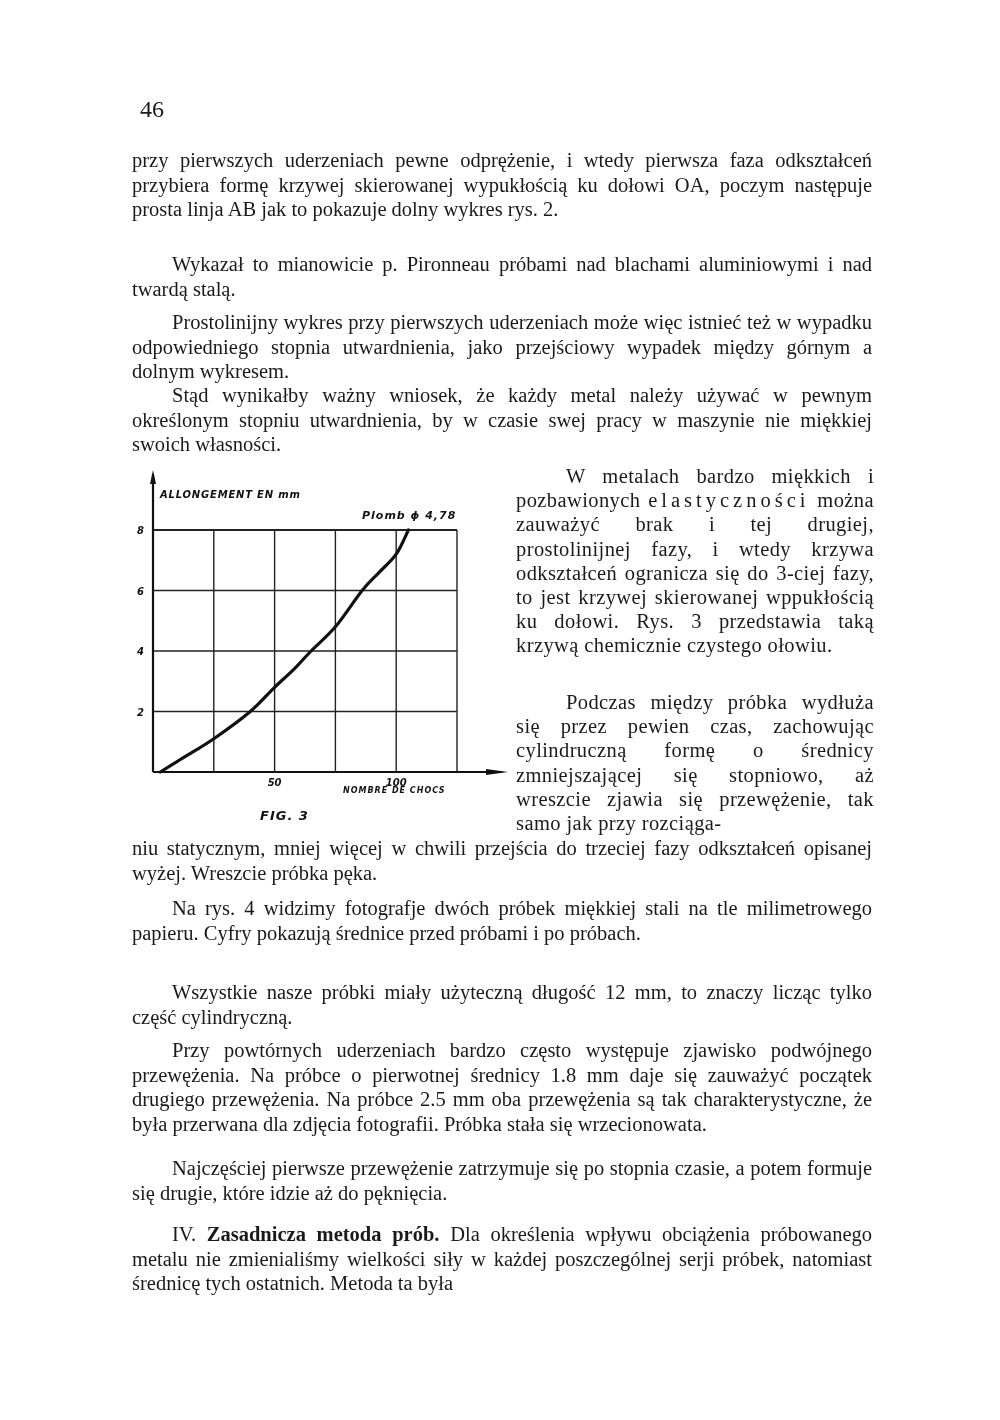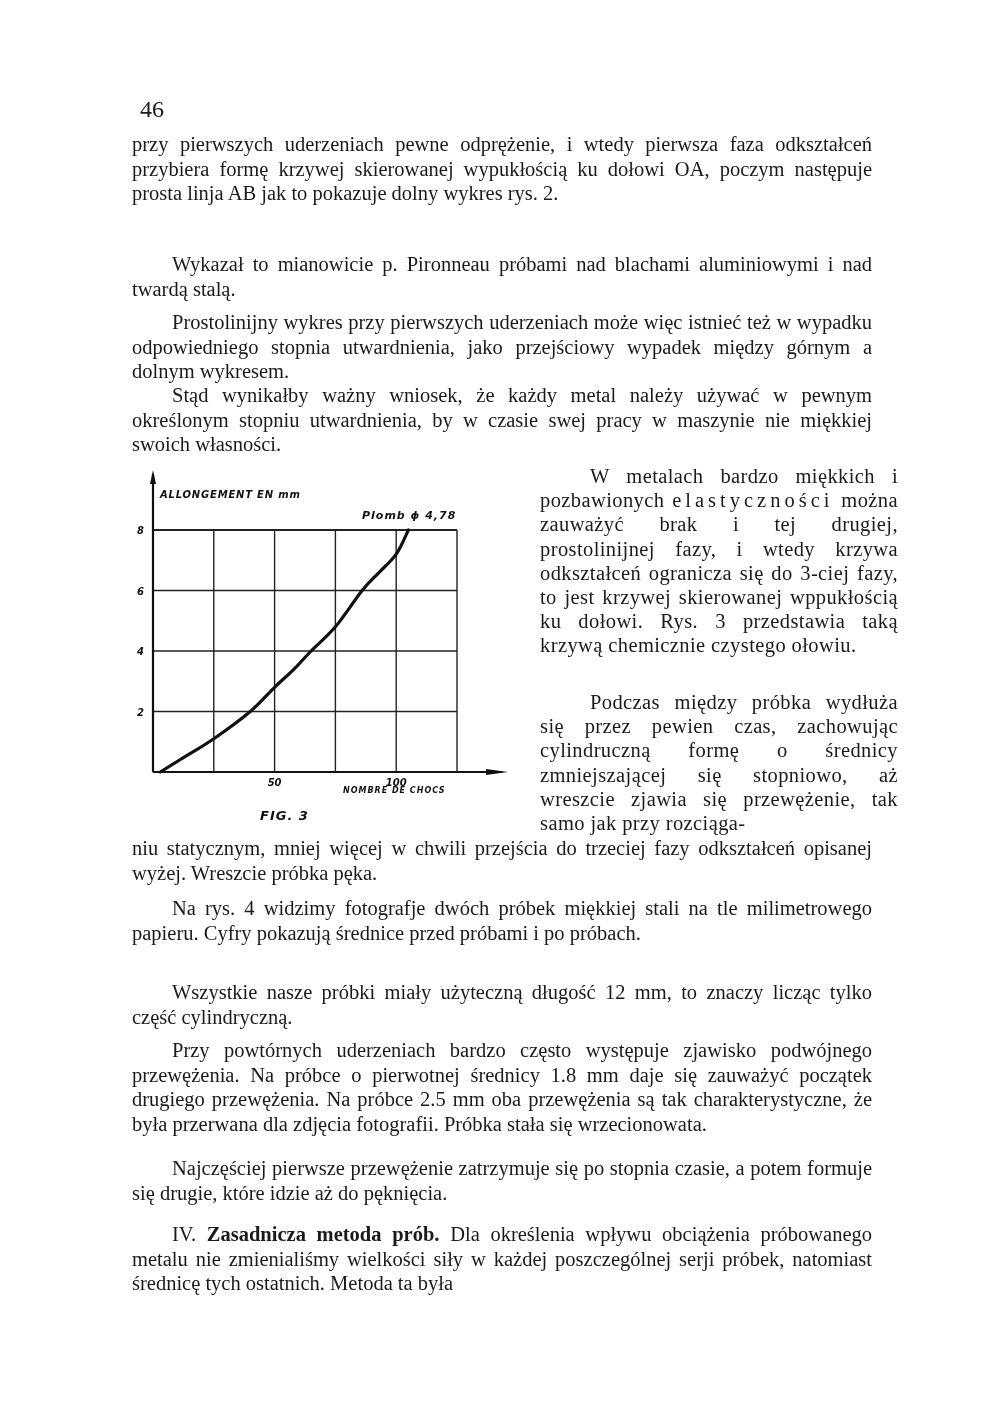--- a/index.html
+++ b/index.html
@@ -4,32 +4,32 @@
 <style>
   html, body { margin: 0; padding: 0; background: #ffffff; }
   body { width: 1000px; height: 1420px; position: relative; overflow: hidden;
          font-family: "Liberation Serif", "DejaVu Serif", serif; color: #1a1a1a; }
   .page-number { position: absolute; left: 140px; top: 96px; font-size: 24px; }
   .para { position: absolute; left: 132px; width: 740px; font-size: 20.5px; line-height: 24.5px;
           text-align: justify; margin: 0; }
   .para.indent { text-indent: 40px; }
   .side { position: absolute; left: 516px; width: 358px; font-size: 20.5px; line-height: 24.2px;
           text-align: justify; margin: 0; letter-spacing: 0.4px; }
-  .side.indent { text-indent: 50px; margin-left: 24px; }
+  .side.indent { text-indent: 50px; }
   .spaced { letter-spacing: 4px; }
   .bold { font-weight: bold; }
   #figure { position: absolute; left: 130px; top: 462px; width: 380px; height: 380px; }
   .fig-text { font-family: "DejaVu Sans", "Liberation Sans", sans-serif; font-weight: bold; font-style: italic; }
 </style>
 </head>
 <body>
 
 <div class="page-number">46</div>
 
-<p class="para indent" style="top:132px; text-indent:0;">przy pierwszych uderzeniach pewne odprężenie, i wtedy pierwsza faza odkształceń przybiera formę krzywej skierowanej wypukłością ku dołowi OA, poczym następuje prosta linja AB jak to pokazuje dolny wykres rys. 2.</p>
+<p class="para indent" style="top:148px; text-indent:0;">przy pierwszych uderzeniach pewne odprężenie, i wtedy pierwsza faza odkształceń przybiera formę krzywej skierowanej wypukłością ku dołowi OA, poczym następuje prosta linja AB jak to pokazuje dolny wykres rys. 2.</p>
 <p class="para indent" style="top:252px;">Wykazał to mianowicie p. Pironneau próbami nad blachami aluminiowymi i nad twardą stalą.</p>
 <p class="para indent" style="top:310px;">Prostolinijny wykres przy pierwszych uderzeniach może więc istnieć też w wypadku odpowiedniego stopnia utwardnienia, jako przejściowy wypadek między górnym a dolnym wykresem.</p>
 <p class="para indent" style="top:383px;">Stąd wynikałby ważny wniosek, że każdy metal należy używać w pewnym określonym stopniu utwardnienia, by w czasie swej pracy w maszynie nie miękkiej swoich własności.</p>
 
 <p class="side indent" style="top:464px;"><span>W metalach bardzo miękkich i pozbawionych</span> <span class="spaced">elastyczności</span> <span>można zauważyć brak i tej drugiej, prostolinijnej fazy, i wtedy krzywa odkształceń ogranicza się do 3-ciej fazy, to jest krzywej skierowanej wppukłością ku dołowi. Rys. 3 przedstawia taką krzywą chemicznie czystego ołowiu.</span></p>
 
 <p class="side indent" style="top:690px;">Podczas między próbka wydłuża się przez pewien czas, zachowując cylindruczną formę o średnicy zmniejszającej się stopniowo, aż wreszcie zjawia się przewężenie, tak samo jak przy rozciąga-</p>
 <p class="para" style="top:836px;">niu statycznym, mniej więcej w chwili przejścia do trzeciej fazy odkształceń opisanej wyżej. Wreszcie próbka pęka.</p>
 
 <p class="para indent" style="top:896px;">Na rys. 4 widzimy fotografje dwóch próbek miękkiej stali na tle milimetrowego papieru. Cyfry pokazują średnice przed próbami i po próbach.</p>

